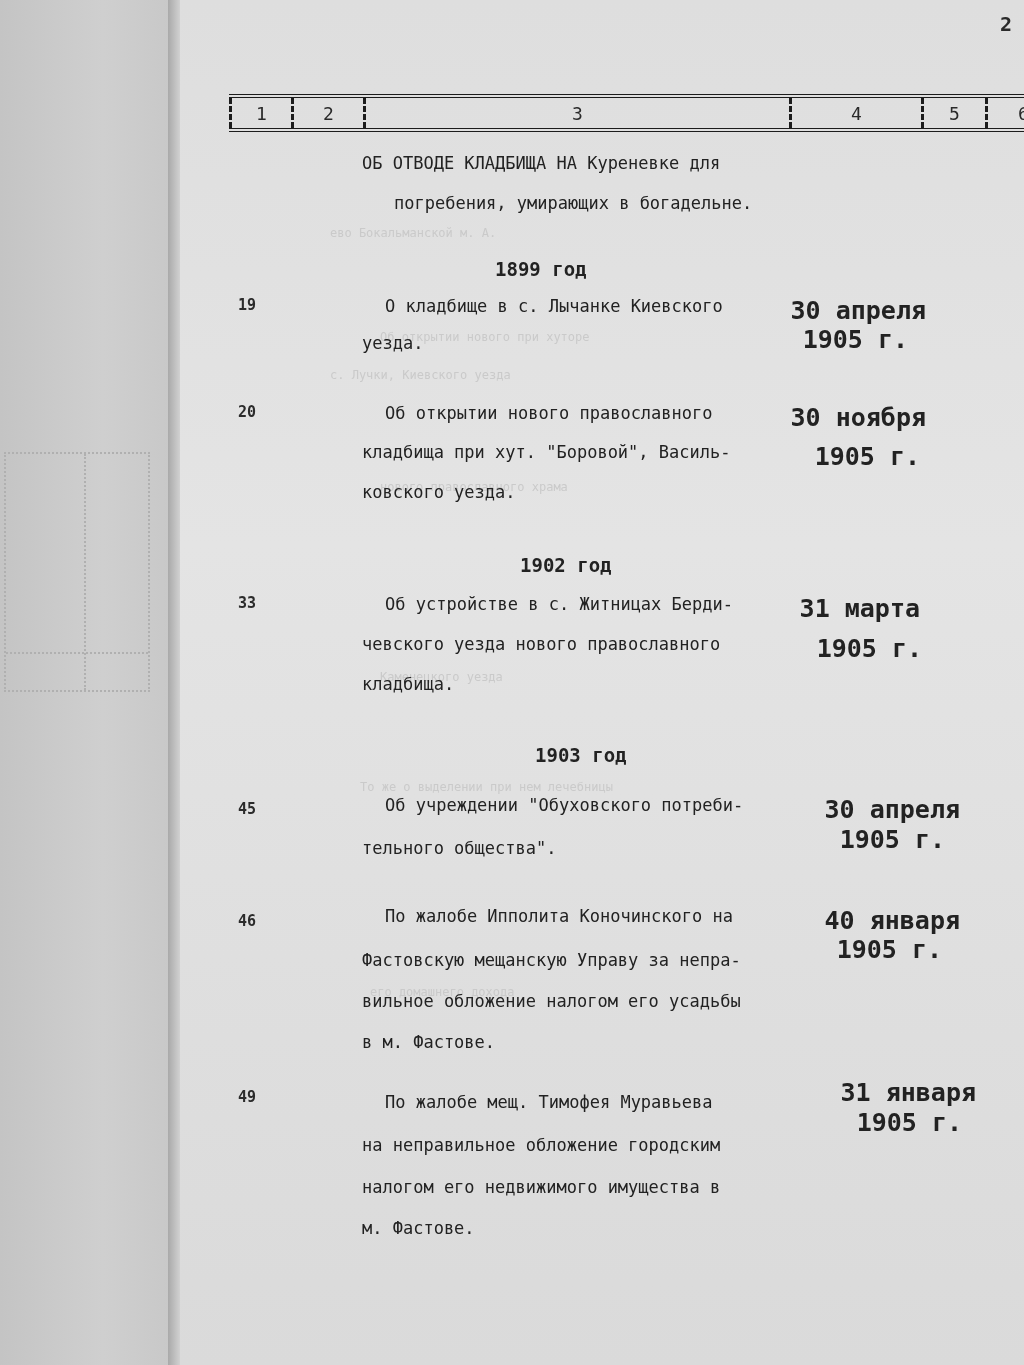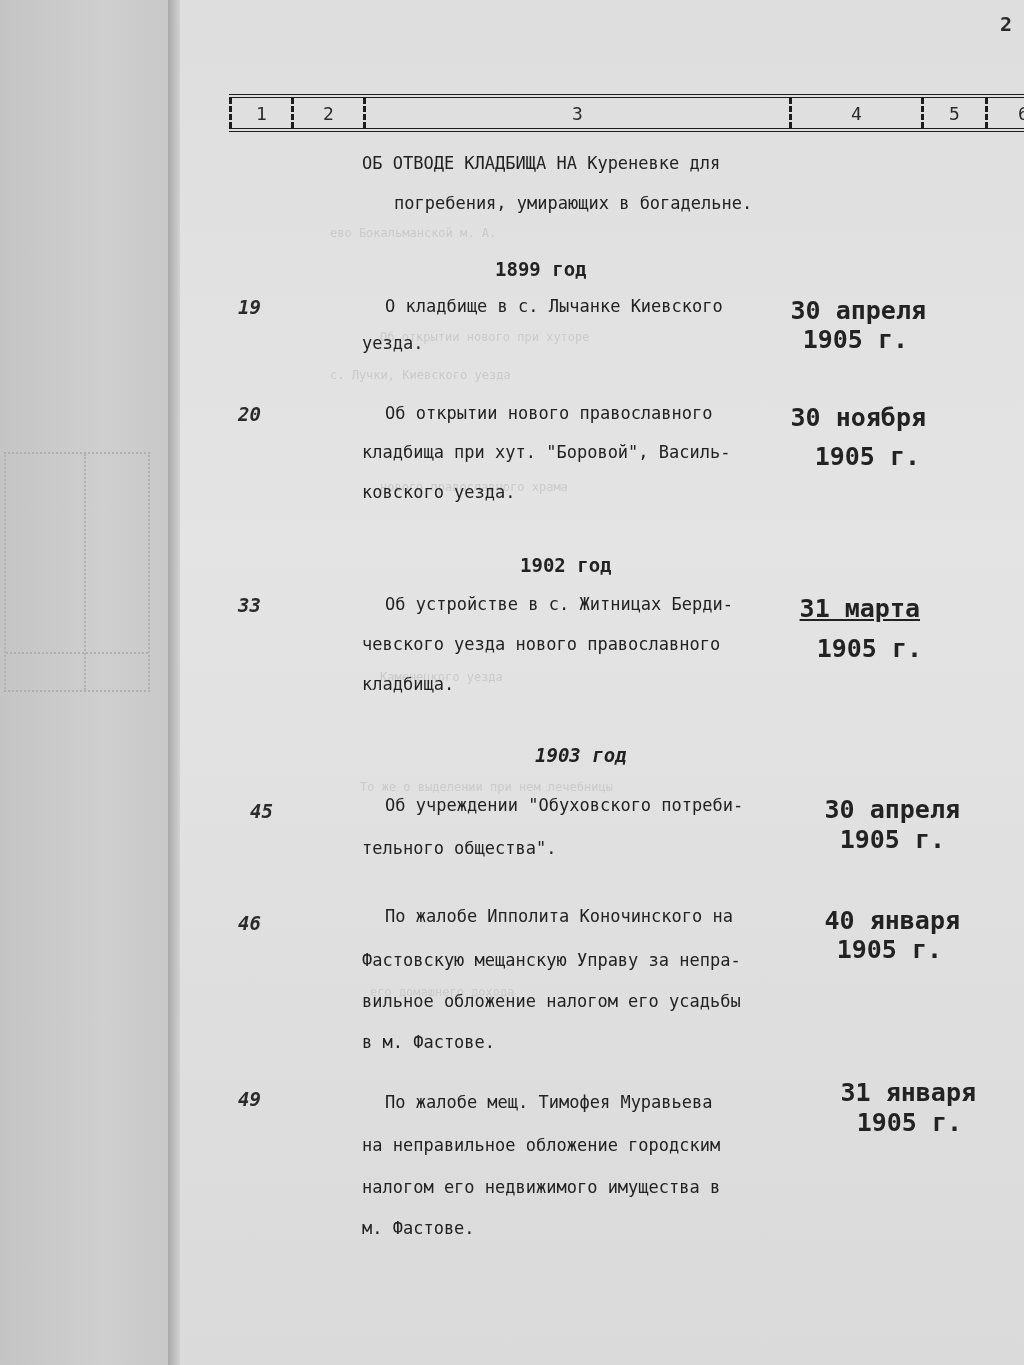--- a/index.html
+++ b/index.html
@@ -35,21 +35,21 @@
     border-top: 4px double #1c1c1c; border-bottom: 4px double #1c1c1c;
     box-sizing: border-box;
   }
   .col-header .cell {
     position: absolute; top: 0; height: 100%;
     display: flex; align-items: center; justify-content: center;
     font-size: 18px; color: #2a2a2a;
     border-left: 3px dashed #1c1c1c; box-sizing: border-box;
   }
   .text { position: absolute; font-size: 17px; white-space: pre; font-weight: normal; color: #222; }
-  .num { position: absolute; font-size: 19px; color: #2b2b2b; font-weight: bold; font-style: italic; }
+  .num { position: absolute; font-size: 15px; color: #2b2b2b; font-weight: bold; }
   .date { position: absolute; font-size: 25px; font-weight: bold; color: #222; text-align: right; white-space: pre; }
   .year-heading { position: absolute; font-size: 19px; font-weight: bold; color: #222; }
   .ghost { position: absolute; font-size: 12px; color: #cacaca; white-space: pre; font-weight: normal; }
 </style>
 </head>
 <body>
 
 <div class="left-page">
   <div class="left-ghost-table">
     <div class="vline"></div>
@@ -95,26 +95,26 @@
   <div class="text" style="left:182px;top:482px;">ковского уезда.</div>
   <div class="date" style="left:600px;top:403px;width:146px;">30 ноября</div>
   <div class="date" style="left:600px;top:442px;width:140px;">1905 г.</div>
 
   <div class="year-heading" style="left:340px;top:554px;">1902 год</div>
 
   <div class="num" style="left:58px;top:594px;">33</div>
   <div class="text" style="left:205px;top:594px;">Об устройстве в с. Житницах Берди-</div>
   <div class="text" style="left:182px;top:634px;">чевского уезда нового православного</div>
   <div class="text" style="left:182px;top:674px;">кладбища.</div>
-  <div class="date" style="left:600px;top:594px;width:140px;text-decoration:underline;">31 марта</div>
+  <div class="date" style="left:600px;top:594px;width:140px;">31 марта</div>
   <div class="date" style="left:600px;top:634px;width:142px;">1905 г.</div>
 
-  <div class="year-heading" style="left:355px;top:744px;font-style:italic;">1903 год</div>
+  <div class="year-heading" style="left:355px;top:744px;">1903 год</div>
 
-  <div class="num" style="left:58px;top:800px;margin-left:12px;">45</div>
+  <div class="num" style="left:58px;top:800px;">45</div>
   <div class="text" style="left:205px;top:795px;">Об учреждении "Обуховского потреби-</div>
   <div class="text" style="left:182px;top:838px;">тельного общества".</div>
   <div class="date" style="left:620px;top:795px;width:160px;">30 апреля</div>
   <div class="date" style="left:620px;top:825px;width:145px;">1905 г.</div>
 
   <div class="num" style="left:58px;top:912px;">46</div>
   <div class="text" style="left:205px;top:906px;">По жалобе Ипполита Коночинского на</div>
   <div class="text" style="left:182px;top:950px;">Фастовскую мещанскую Управу за непра-</div>
   <div class="text" style="left:182px;top:991px;">вильное обложение налогом его усадьбы</div>
   <div class="text" style="left:182px;top:1032px;">в м. Фастове.</div>

